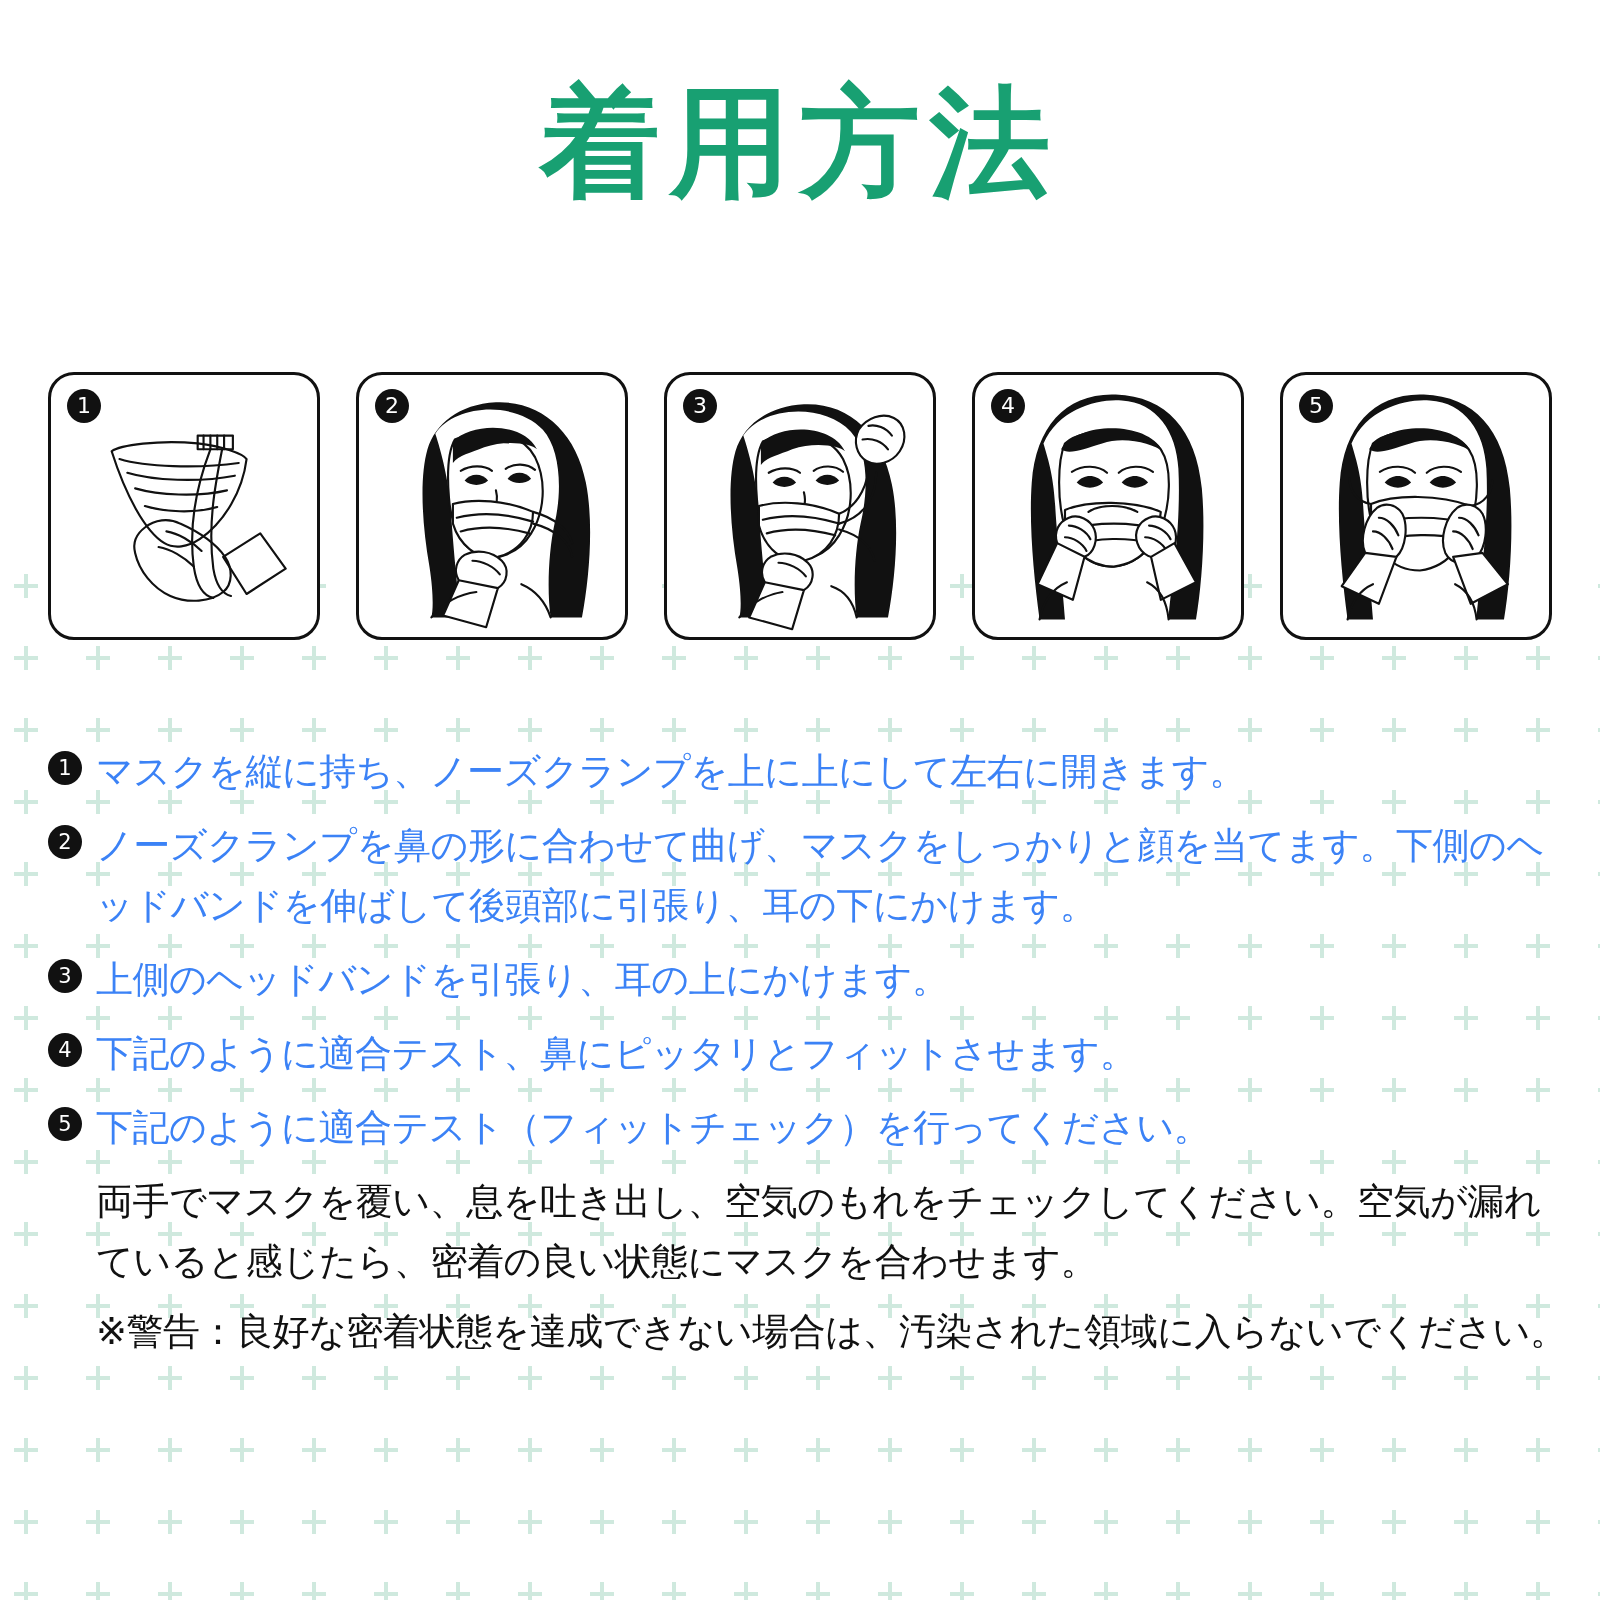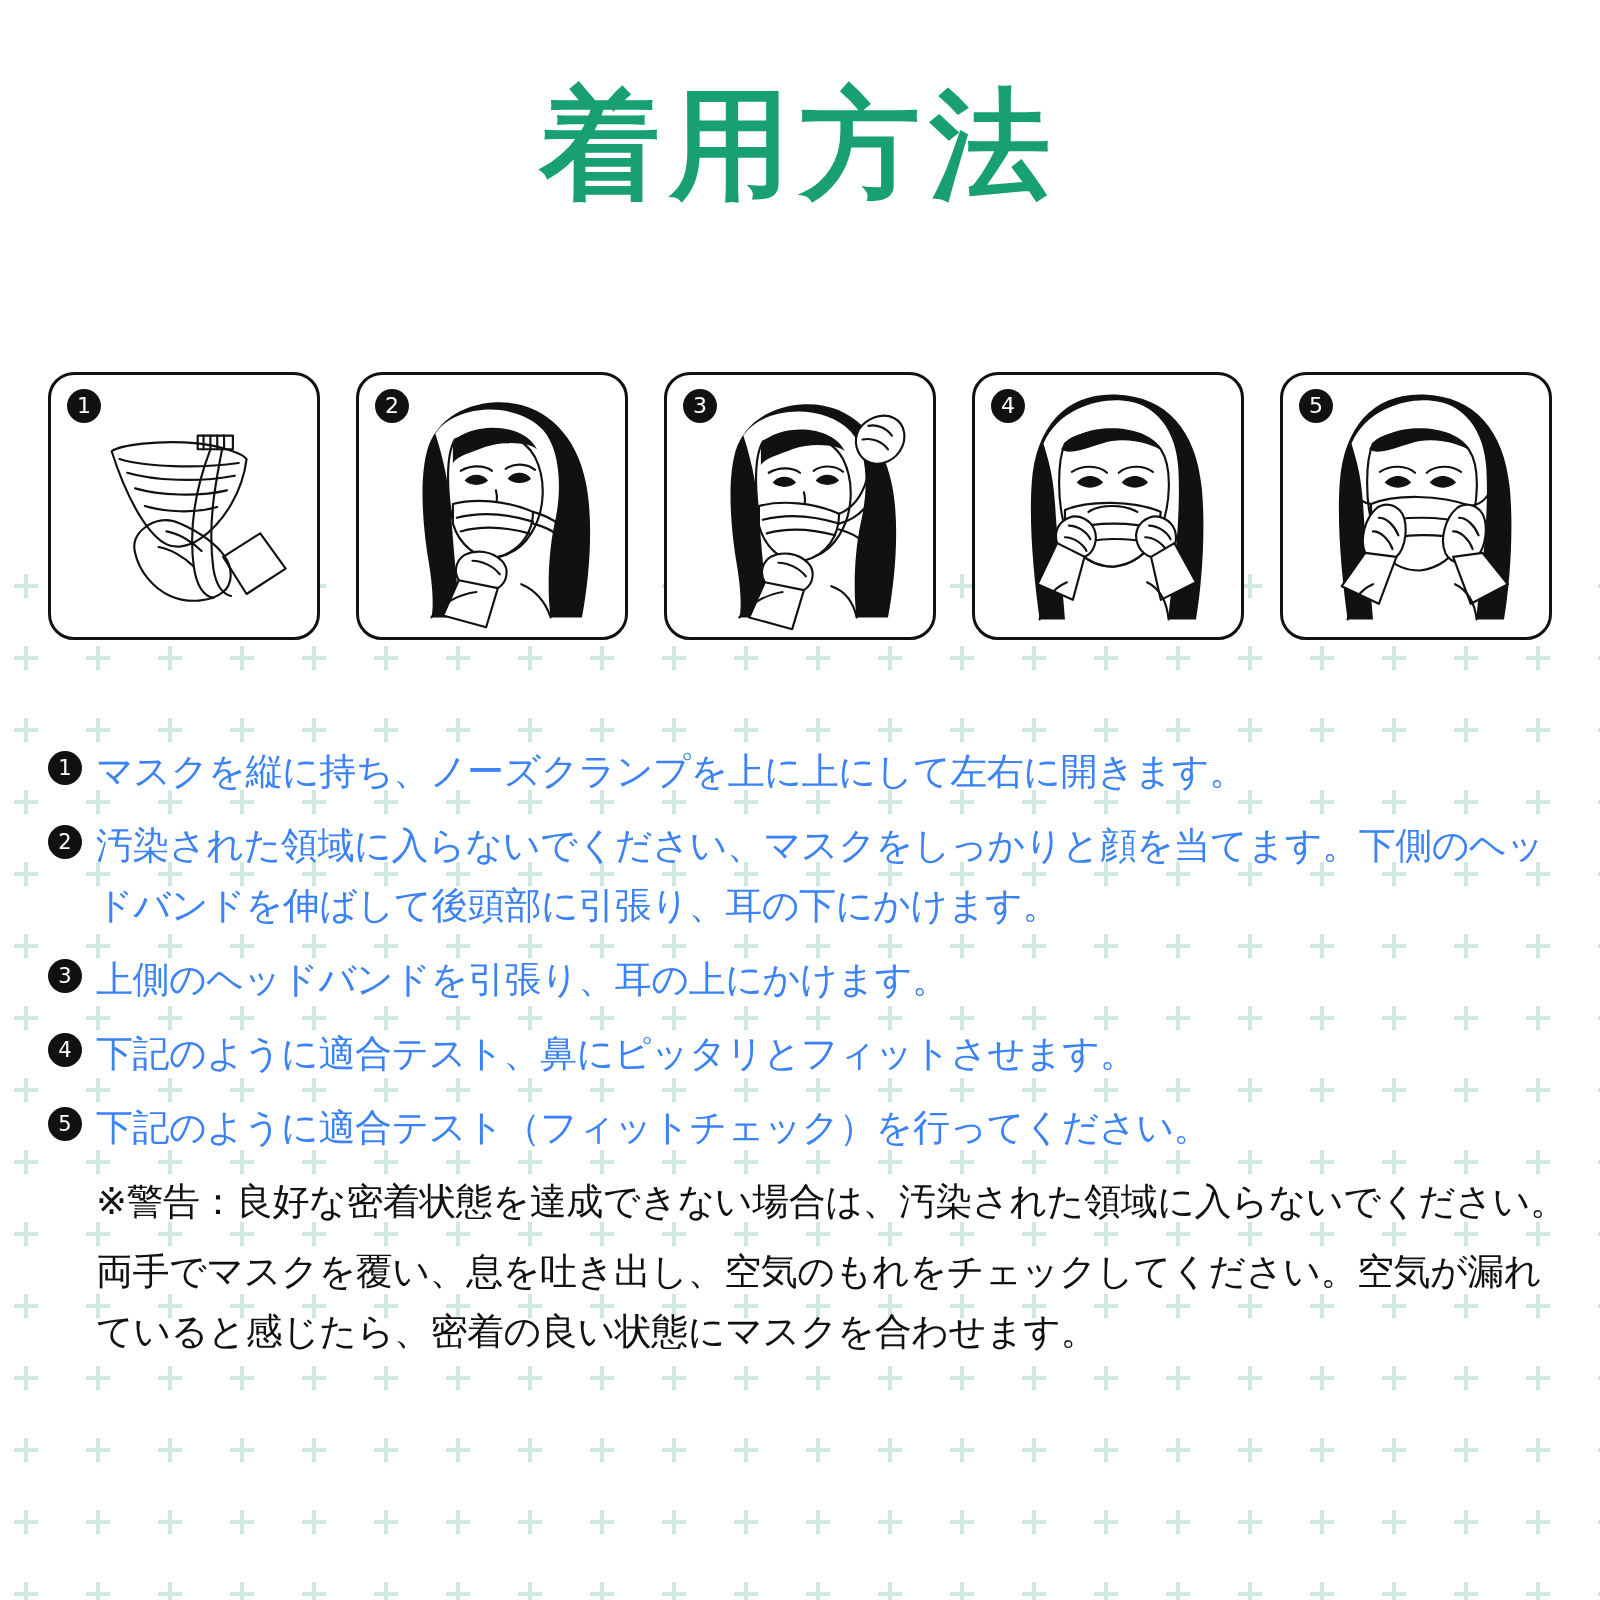--- a/index.html
+++ b/index.html
@@ -34,21 +34,21 @@
     width: 1600px;
     text-align: center;
     z-index: 2;
   }
   .title {
     font-size: 120px;
     font-weight: bold;
     color: #18a072;
     letter-spacing: 10px;
     line-height: 1.1;
-    font-family: Liberation Sans, sans-serif;
+    font-family: Liberation Serif, serif;
   }
 
   
   .steps-row {
     position: absolute;
     top: 372px;
     left: 48px;
     width: 1504px;
     display: flex;
     justify-content: space-between;
@@ -325,35 +325,35 @@
 
 <div class="instructions">
 
   <div class="inst-item">
     <div class="inst-num">1</div>
     <div class="inst-text">マスクを縦に持ち、ノーズクランプを上に上にして左右に開きます。</div>
   </div>
 
   <div class="inst-item">
     <div class="inst-num">2</div>
-    <div class="inst-text">汚染された領域に入らないでください、マスクをしっかりと顔を当てます。下側のヘッドバンドを伸ばして後頭部に引張り、耳の下にかけます。</div>
+    <div class="inst-text">ノーズクランプを鼻の形に合わせて曲げ、マスクをしっかりと顔を当てます。下側のヘッドバンドを伸ばして後頭部に引張り、耳の下にかけます。</div>
   </div>
 
   <div class="inst-item">
     <div class="inst-num">3</div>
     <div class="inst-text">上側のヘッドバンドを引張り、耳の上にかけます。</div>
   </div>
 
   <div class="inst-item">
     <div class="inst-num">4</div>
     <div class="inst-text">下記のように適合テスト、鼻にピッタリとフィットさせます。</div>
   </div>
 
   <div class="inst-item">
     <div class="inst-num">5</div>
     <div class="inst-text">下記のように適合テスト（フィットチェック）を行ってください。</div>
   </div>
 
   <div class="note-block">
+    <div class="note-line">両手でマスクを覆い、息を吐き出し、空気のもれをチェックしてください。空気が漏れていると感じたら、密着の良い状態にマスクを合わせます。</div>
     <div class="note-line">※警告：良好な密着状態を達成できない場合は、汚染された領域に入らないでください。</div>
-    <div class="note-line">両手でマスクを覆い、息を吐き出し、空気のもれをチェックしてください。空気が漏れていると感じたら、密着の良い状態にマスクを合わせます。</div>
   </div>
 </div>
 
 </body></html>

